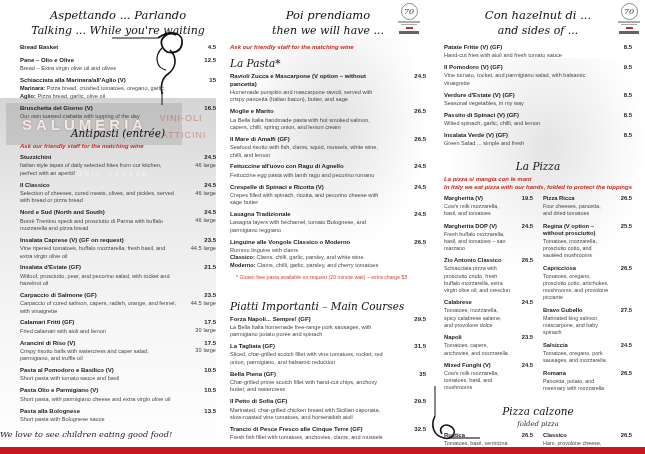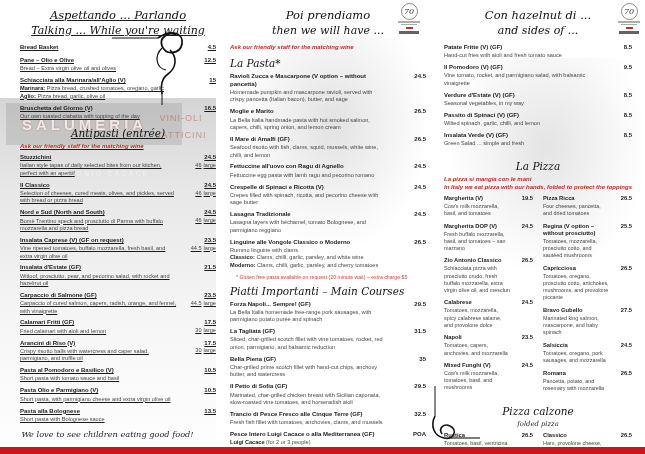--- a/index.html
+++ b/index.html
@@ -21,21 +21,21 @@
     color:rgba(195,75,58,.50); line-height:1.9; }
   #ph-cacace { left:28px; top:170px; width:150px; text-align:center;
     font-size:6.5px; letter-spacing:2.5px; color:rgba(255,255,255,.55); }
   #ph-mid { left:242px; top:38px; width:182px; height:205px;
     background:radial-gradient(ellipse at 50% 42%, rgba(150,150,150,.28), rgba(200,200,200,.12) 58%, transparent 76%); }
   #ph-right { left:452px; top:58px; width:190px; height:210px;
     background:radial-gradient(ellipse at 50% 42%, rgba(150,150,150,.26), rgba(200,200,200,.10) 58%, transparent 76%); }
 
   
   .col { position:absolute; top:8px; z-index:1; }
-  #col-left  { left:20px;  width:196px;text-decoration:underline; }
+  #col-left  { left:20px;  width:196px; }
   #col-mid   { left:230px; width:196px; }
   #col-right { left:444px; width:188px; }
 
   .colhead { text-align:center; font-family:"DejaVu Serif", serif; font-style:italic; color:#111; }
   .h-it { font-size:11.5px; }
   .h-en { font-size:11px; margin-top:2px; }
   .colhead { margin-bottom:7px; }
 
   .sec { font-family:"DejaVu Serif", serif; font-style:italic; font-size:10.5px;
          color:#111; text-align:center; margin:7px 0 4px; }
@@ -57,21 +57,21 @@
   .lead  { font-weight:bold; color:#1b1b1b; }
 
   
   .two-col { display:flex; gap:10px; }
   .two-col > div { flex:1; min-width:0; }
   .pz .item { grid-template-columns:1fr 20px; column-gap:3px; margin-bottom:5.5px; }
   .pz .iname, .pz .iprice { font-size:5.8px; }
   .pz .ibody { font-size:5.4px; }
 
   
-  .footer-note { position:absolute; left:0; top:429px; width:215px; text-align:center;
+  .footer-note { position:absolute; left:0; top:429px; width:215px; text-align:left;
     font-family:"DejaVu Serif", serif; font-style:italic; font-size:8.2px; color:#1d1d1d; z-index:1; }
   .redbar { position:absolute; left:0; bottom:0; width:100%; height:7px; background:#c9151c; z-index:2; }
 
   .badge { position:absolute; top:3px; width:26px; text-align:center; z-index:1; }
   #badge-mid { left:396px; }
   #badge-right { left:616px; }
   .badge .circ { width:17px; height:17px; border:1px solid #8a8a8a; border-radius:50%;
     margin:0 auto; font-family:"DejaVu Serif", serif; font-style:italic; font-size:8px;
     line-height:15px; color:#333; }
   .badge .tl { height:1.3px; background:#ababab; margin:1.4px 2px 0; }
@@ -350,21 +350,21 @@
     <div class="ibody">
       <span class="idesc">Rummo linguine with clams</span>
       <span class="ilines">
         
       <span class="dline"><span class="lead">Classico:</span><span> Clams, chilli, garlic, parsley, and white wine</span></span><span class="dline"><span class="lead">Moderno:</span><span> Clams, chilli, garlic, parsley, and cherry tomatoes</span></span></span>
     </div>
 
   </div>
     </div>
   <div class="finenote">* Gluten free pasta available on request (20 minute wait) – extra charge $5</div>
-  <div class="sec left-align" style="margin-top:5px;">Piatti Importanti – Main Courses</div>
+  <div class="sec left-align" style="margin-top:20px;">Piatti Importanti – Main Courses</div>
   <div>
       <div class="item">
     <div class="iname">Forza Napoli... Sempre! (GF)</div>
     <div class="iprice">29.5</div>
     <div class="ibody">
       <span class="idesc">La Bella Italia homemade free-range pork sausages, with parmigiano potato purée and spinach</span>
       
     </div>
 
   </div>

